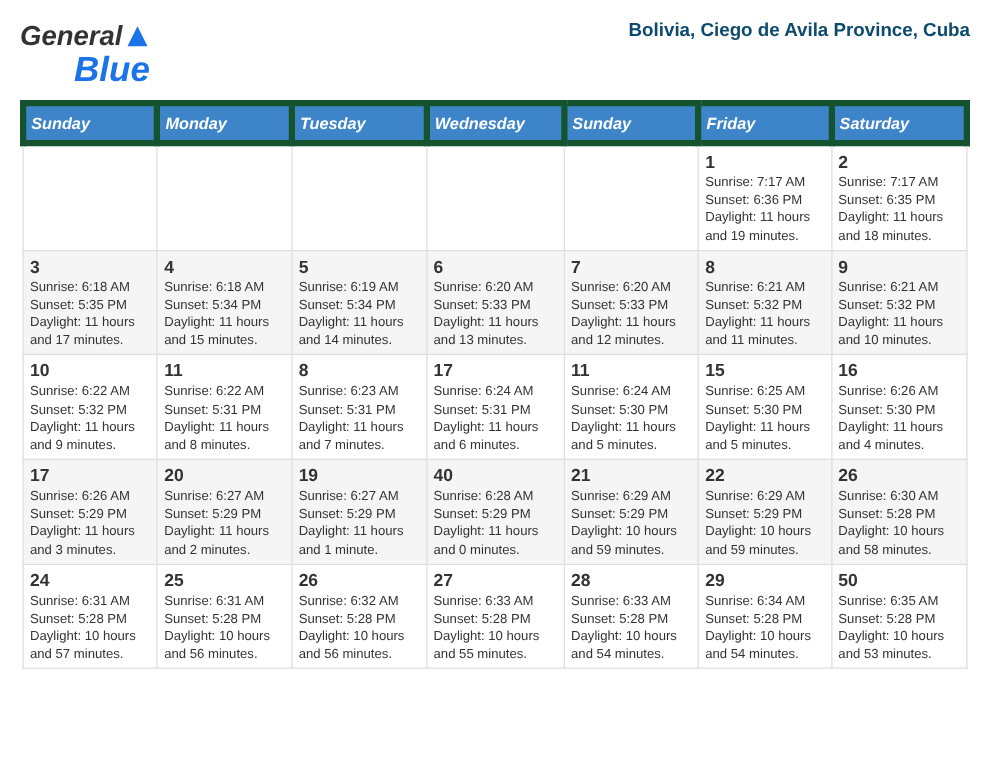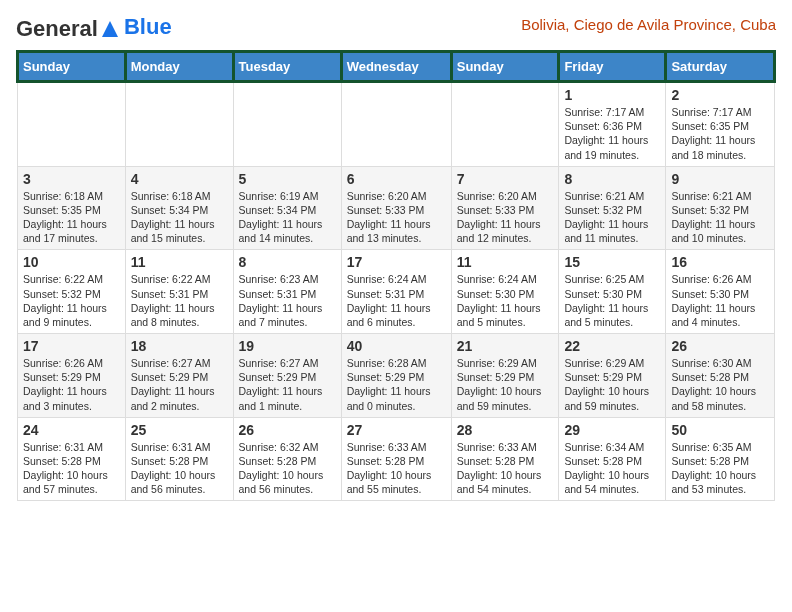--- a/index.html
+++ b/index.html
@@ -11,22 +11,23 @@
       padding: 16px;
     }
     .header {
       display: flex;
       justify-content: space-between;
       align-items: flex-start;
       margin-bottom: 8px;
     }
     .logo {
       display: flex;
-      flex-direction: row;
-      align-items: flex-start;
+      flex-direction: column;
+      align-items: flex-end;
+      font-style: italic;
     }
     .logo-text {
       display: flex;
       align-items: center;
       font-size: 22px;
       font-weight: bold;
     }
     .logo-general { color: #333; }
     .logo-blue { color: #1a73e8; }
     .logo-icon {
@@ -38,36 +39,37 @@
       text-align: right;
     }
     .month-title {
       font-size: 36px;
       font-weight: bold;
       color: #333;
       line-height: 1.1;
     }
     .subtitle {
       font-size: 15px;
-      color: #c2410c;
-      font-weight: normal;
+      color: #0c4a6e;
+      font-weight: bold;
     }
     .calendar {
       width: 100%;
       border-collapse: collapse;
       font-size: 11px;
     }
     .calendar thead th {
       background-color: #3d85c8;
       color: white;
       padding: 6px 4px;
       text-align: left;
       font-size: 13px;
       font-weight: bold;
-      border: 3px solid #14532d;
+      border: 5px solid #14532d;
+      font-style: italic;
     }
     .calendar tbody td {
       vertical-align: top;
       padding: 4px 5px;
       border: 1px solid #ddd;
       width: 113px;
       min-height: 80px;
       background: #fff;
       color: #333;
     }
@@ -94,21 +96,21 @@
 
 <div class="header">
   <div class="logo">
     <div class="logo-text">
       <span class="logo-general">General</span>
       <svg class="logo-icon" viewBox="0 0 20 20">
         <polygon points="2,18 10,2 18,18" fill="#1a73e8"></polygon>
       </svg>
     </div>
     <div style="margin-top:-2px;">
-      <span class="logo-blue" style="color:#1a73e8;font-size:22px;font-weight:bold;margin-left:4px;">Blue</span>
+      <span class="logo-blue" style="color:#1a73e8;font-size:28px;font-weight:bold;margin-left:4px;">Blue</span>
     </div>
   </div>
   <div class="title-block">
     <div class="subtitle">Bolivia, Ciego de Avila Province, Cuba</div>
   </div>
 </div>
 
 <table class="calendar">
   <thead>
     <tr id="header-row">
@@ -196,21 +198,21 @@
           <div class="day-number">16</div>
           <div class="day-info">Sunrise: 6:26 AM<br>Sunset: 5:30 PM<br>Daylight: 11 hours and 4 minutes.</div>
         </td>
       </tr>
       <tr>
         <td>
           <div class="day-number">17</div>
           <div class="day-info">Sunrise: 6:26 AM<br>Sunset: 5:29 PM<br>Daylight: 11 hours and 3 minutes.</div>
         </td>
         <td>
-          <div class="day-number">18</div>
+          <div class="day-number">20</div>
           <div class="day-info">Sunrise: 6:27 AM<br>Sunset: 5:29 PM<br>Daylight: 11 hours and 2 minutes.</div>
         </td>
         <td>
           <div class="day-number">19</div>
           <div class="day-info">Sunrise: 6:27 AM<br>Sunset: 5:29 PM<br>Daylight: 11 hours and 1 minute.</div>
         </td>
         <td>
           <div class="day-number">40</div>
           <div class="day-info">Sunrise: 6:28 AM<br>Sunset: 5:29 PM<br>Daylight: 11 hours and 0 minutes.</div>
         </td>

